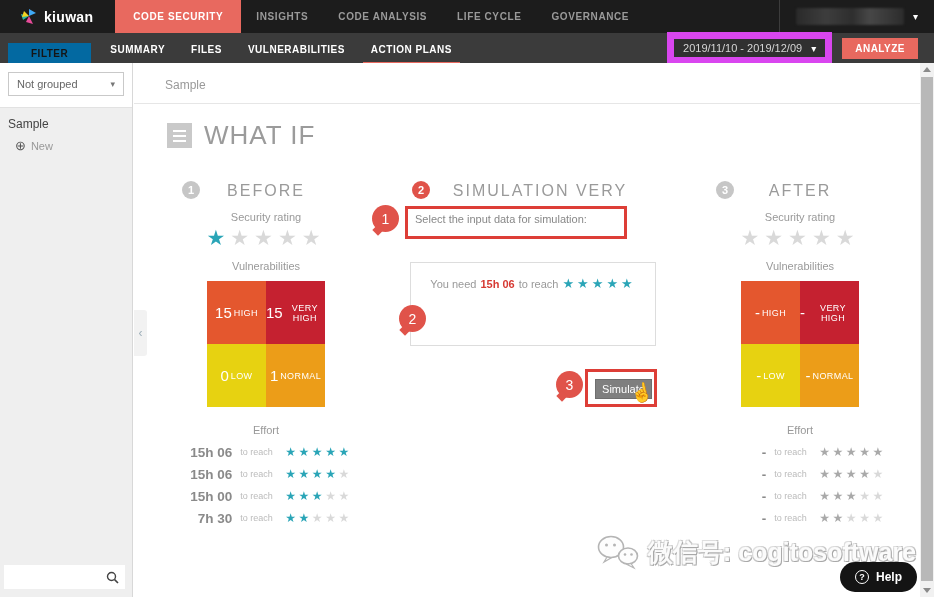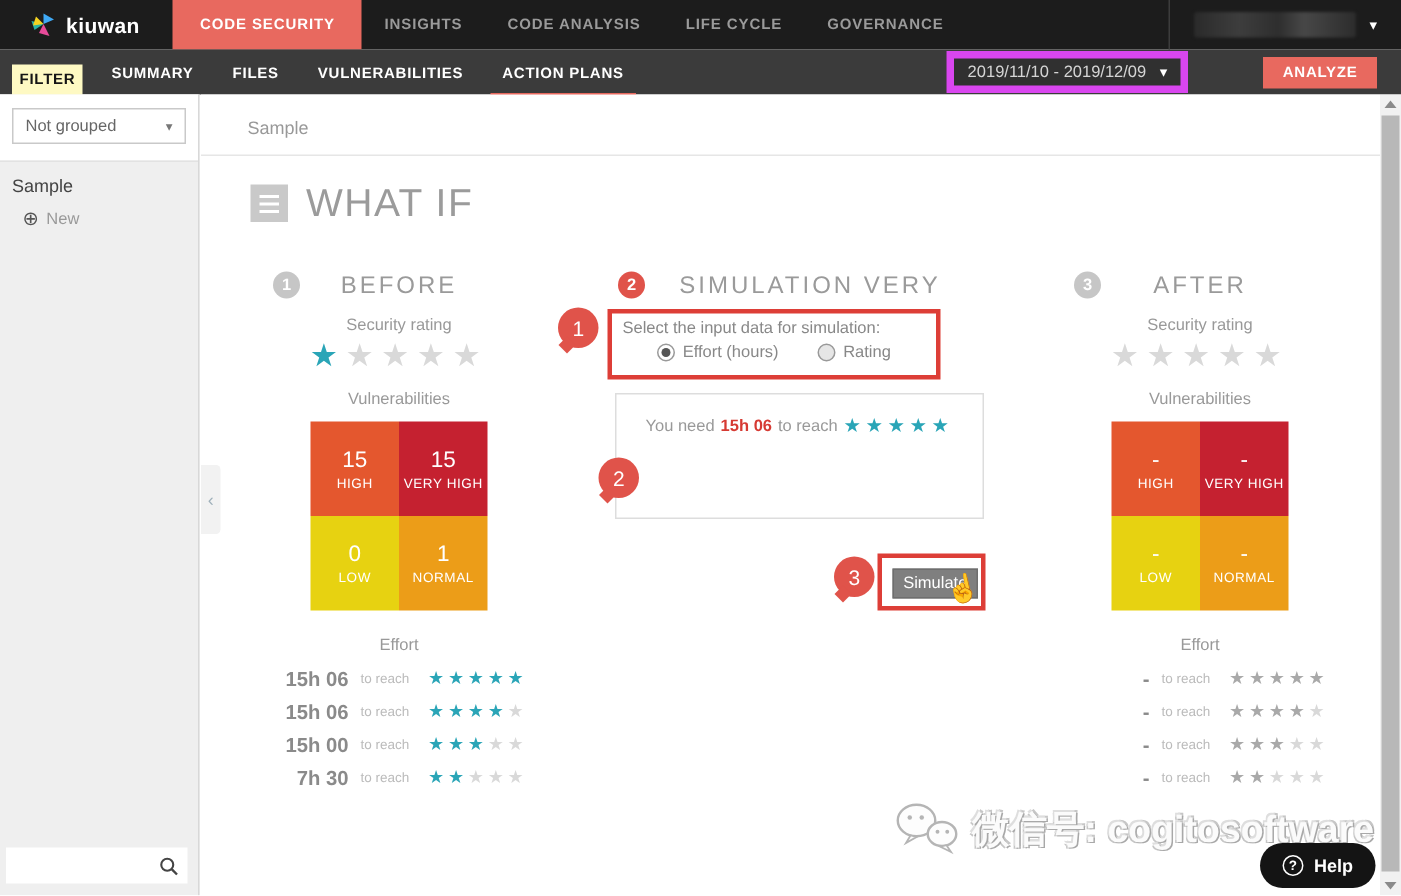--- a/index.html
+++ b/index.html
@@ -13,28 +13,28 @@
   .nav-items{display:flex;align-items:stretch;}
   .nav-item{font-size:10px;font-weight:bold;letter-spacing:.6px;color:#9a9a9a;display:flex;align-items:center;padding:0 15px;cursor:pointer;}
   .nav-item.active{background:#e8695f;color:#fff;padding:0 18px;}
   .nav-right{margin-left:auto;display:flex;align-items:center;gap:9px;padding:0 16px;border-left:1px solid #3c3c3c;}
   .account-blur{width:108px;height:17px;border-radius:2px;
       background:linear-gradient(90deg,#2a2a2a,#3d3d3d 28%,#2e2e2e 52%,#474747 68%,#2c2c2c);filter:blur(1.2px);}
   .chev-white{color:#fff;font-size:10px;}
 
   
   .toolbar{position:absolute;top:33px;left:0;right:0;height:30px;background:#3b3b3b;display:flex;align-items:center;}
-  .filter-tab{position:relative;margin-left:8px;margin-right:6px;background:#fef9c3;color:#151515;font-size:10px;font-weight:bold;letter-spacing:.5px;padding:5px 5px;cursor:pointer;margin-top:10px;}
+  .filter-tab{position:relative;margin-left:8px;margin-right:6px;background:#0369a1;color:#151515;font-size:10px;font-weight:bold;letter-spacing:.5px;padding:5px 23px;cursor:pointer;margin-top:10px;}
   .filter-tab::after{content:"";position:absolute;left:9px;bottom:-5px;border-left:5px solid transparent;border-right:5px solid transparent;border-top:5px solid #fff;}
   .tb-tabs{display:flex;align-items:stretch;height:30px;}
   .tb-tab{color:#fff;font-size:10px;font-weight:bold;letter-spacing:.5px;padding:16px 13px;display:flex;align-items:center;position:relative;cursor:pointer;}
   .tb-tab.active::after{content:"";position:absolute;left:5px;right:5px;bottom:0;height:3px;background:#e8695f;}
   .toolbar-right{margin-left:auto;display:flex;align-items:center;gap:10px;margin-right:16px;}
-  .date-box{background:#303030;border:5px solid #d946ef;color:#d5d5d5;font-size:11px;padding:3px 9px;display:flex;gap:9px;align-items:center;cursor:pointer;}
-  .analyze-btn{background:#e8695f;border:0;color:#fff;font-size:10px;font-weight:bold;letter-spacing:.5px;padding:5px 13px;cursor:pointer;font-family:inherit;margin-left:40px;}
+  .date-box{background:#303030;border:7px solid #d946ef;color:#d5d5d5;font-size:11px;padding:3px 9px;display:flex;gap:9px;align-items:center;cursor:pointer;}
+  .analyze-btn{background:#e8695f;border:0;color:#fff;font-size:10px;font-weight:bold;letter-spacing:.5px;padding:5px 13px;cursor:pointer;font-family:inherit;}
 
   
   .sidebar{position:absolute;top:63px;left:0;bottom:0;width:133px;background:#efefef;border-right:1px solid #d8d8d8;box-sizing:border-box;}
   .sidebar-top{background:#fff;padding:9px 8px 11px 8px;}
   .group-select{border:1px solid #c9c9c9;background:#fff;height:22px;display:flex;align-items:center;justify-content:space-between;padding:0 8px;font-size:11px;color:#666;cursor:pointer;text-align:center;}
   .chev-dark{color:#777;font-size:9px;}
   .sidebar-section{font-size:12px;color:#444;padding:9px 8px 5px 8px;border-top:1px solid #e2e2e2;}
   .sidebar-new{display:flex;align-items:center;gap:5px;color:#999;font-size:11px;padding:3px 8px 3px 15px;cursor:pointer;}
   .plus-icon{color:#555;font-size:13px;line-height:1;}
   .sidebar-search{position:absolute;left:4px;right:7px;bottom:8px;background:#fff;height:24px;display:flex;align-items:center;}
@@ -56,35 +56,35 @@
   
   .panel{position:absolute;top:0;width:204px;text-align:center;}
   .panel.before{left:30px;} .panel.after{left:564px;}
   .step-row{position:relative;height:22px;margin-top:5px;}
   .step-circle{position:absolute;left:18px;top:1px;width:18px;height:18px;border-radius:50%;background:#c6c6c6;color:#fff;font-size:11px;font-weight:bold;display:flex;align-items:center;justify-content:center;}
   .step-circle.red{background:#e0534a;}
   .col-title{display:inline-block;font-size:16px;font-weight:400;color:#9a9a9a;letter-spacing:2px;margin:0;line-height:22px;}
   .small-label{font-size:11px;color:#999;margin-top:9px;}
   .rating-stars{font-size:21px;letter-spacing:5px;margin-top:1px;height:27px;line-height:27px;}
   .vuln-grid{width:118px;margin:9px auto 0;display:grid;grid-template-columns:59px 59px;}
-  .vuln-cell{height:63px;color:#fff;display:flex;flex-direction:column;align-items:center;justify-content:center;gap:2px;}
+  .vuln-cell{height:63px;color:#fff;display:flex;flex-direction:row;align-items:center;justify-content:center;gap:2px;}
   .vuln-value{font-size:15px;}
   .vuln-label{font-size:9px;letter-spacing:.4px;}
   .effort-head{margin-top:17px;}
   .effort-rows{margin-top:5px;}
   .effort-row{display:flex;align-items:center;justify-content:center;gap:8px;height:22px;}
   .effort-time{width:52px;text-align:right;font-size:13.5px;font-weight:bold;color:#8a8a8a;}
   .effort-reach{font-size:9px;color:#bbb;width:37px;text-align:left;}
   .effort-stars{font-size:12px;letter-spacing:2.5px;}
 
   
   .sim-step{position:absolute;left:278px;top:6px;}
   .sim-title-row{position:absolute;left:306px;top:5px;width:200px;text-align:center;}
   .ann-box{position:absolute;border:3px solid #dd3e37;box-sizing:border-box;background:#fff;}
-  .box1{left:271px;top:31px;width:222px;height:47px;padding:4px 7px;}
+  .box1{left:271px;top:31px;width:222px;height:33px;padding:4px 7px;}
   .select-prompt{font-size:11px;color:#888;text-align:left;}
   .radio-row{margin-top:4px;display:flex;justify-content:center;gap:26px;font-size:11px;color:#888;}
   .radio-opt{display:flex;align-items:center;cursor:pointer;}
   .radio{width:10px;height:10px;border:1px solid #999;border-radius:50%;display:inline-block;position:relative;margin-right:5px;background:#fff;}
   .radio.sel::after{content:"";position:absolute;left:2px;top:2px;right:2px;bottom:2px;border-radius:50%;background:#555;}
   .radio.empty{background:#e6e6e6;}
   .balloon{position:absolute;width:27px;height:27px;background:#e0534a;border-radius:50%;color:#fff;font-size:14px;display:flex;align-items:center;justify-content:center;z-index:5;}
   .balloon::after{content:"";position:absolute;left:2px;bottom:-2px;width:8px;height:8px;background:#e0534a;transform:rotate(45deg);}
   .b1{left:238px;top:30px;} .b2{left:265px;top:130px;} .b3{left:422px;top:196px;}
   .sim-inner-box{position:absolute;left:276px;top:87px;width:246px;height:84px;border:1px solid #ddd;background:#fff;box-sizing:border-box;}
@@ -244,30 +244,20 @@
           </div>
       </section>
 
       <span class="step-circle red sim-step">2</span>
       <div class="sim-title-row">
         <h2 class="col-title">SIMULATION VERY</h2>
       </div>
 
       <div class="ann-box box1">
         <div class="select-prompt">Select the input data for simulation:</div>
-        <div class="radio-row">
-          <label class="radio-opt">
-            <span class="radio sel"></span>
-            <span>Effort (hours)</span>
-          </label>
-          <label class="radio-opt">
-            <span class="radio empty"></span>
-            <span>Rating</span>
-          </label>
-        </div>
       </div>
       <div class="balloon b1">1</div>
 
       <div class="sim-inner-box">
         <div class="need-line">
           <span>You need</span>
           <span class="need-time">15h 06</span>
           <span>to reach</span>
           <span class="need-stars"><span><span class="star" style="color: rgb(42, 165, 183);">★</span><span class="star" style="color: rgb(42, 165, 183);">★</span><span class="star" style="color: rgb(42, 165, 183);">★</span><span class="star" style="color: rgb(42, 165, 183);">★</span><span class="star" style="color: rgb(42, 165, 183);">★</span></span></span>
         </div>

